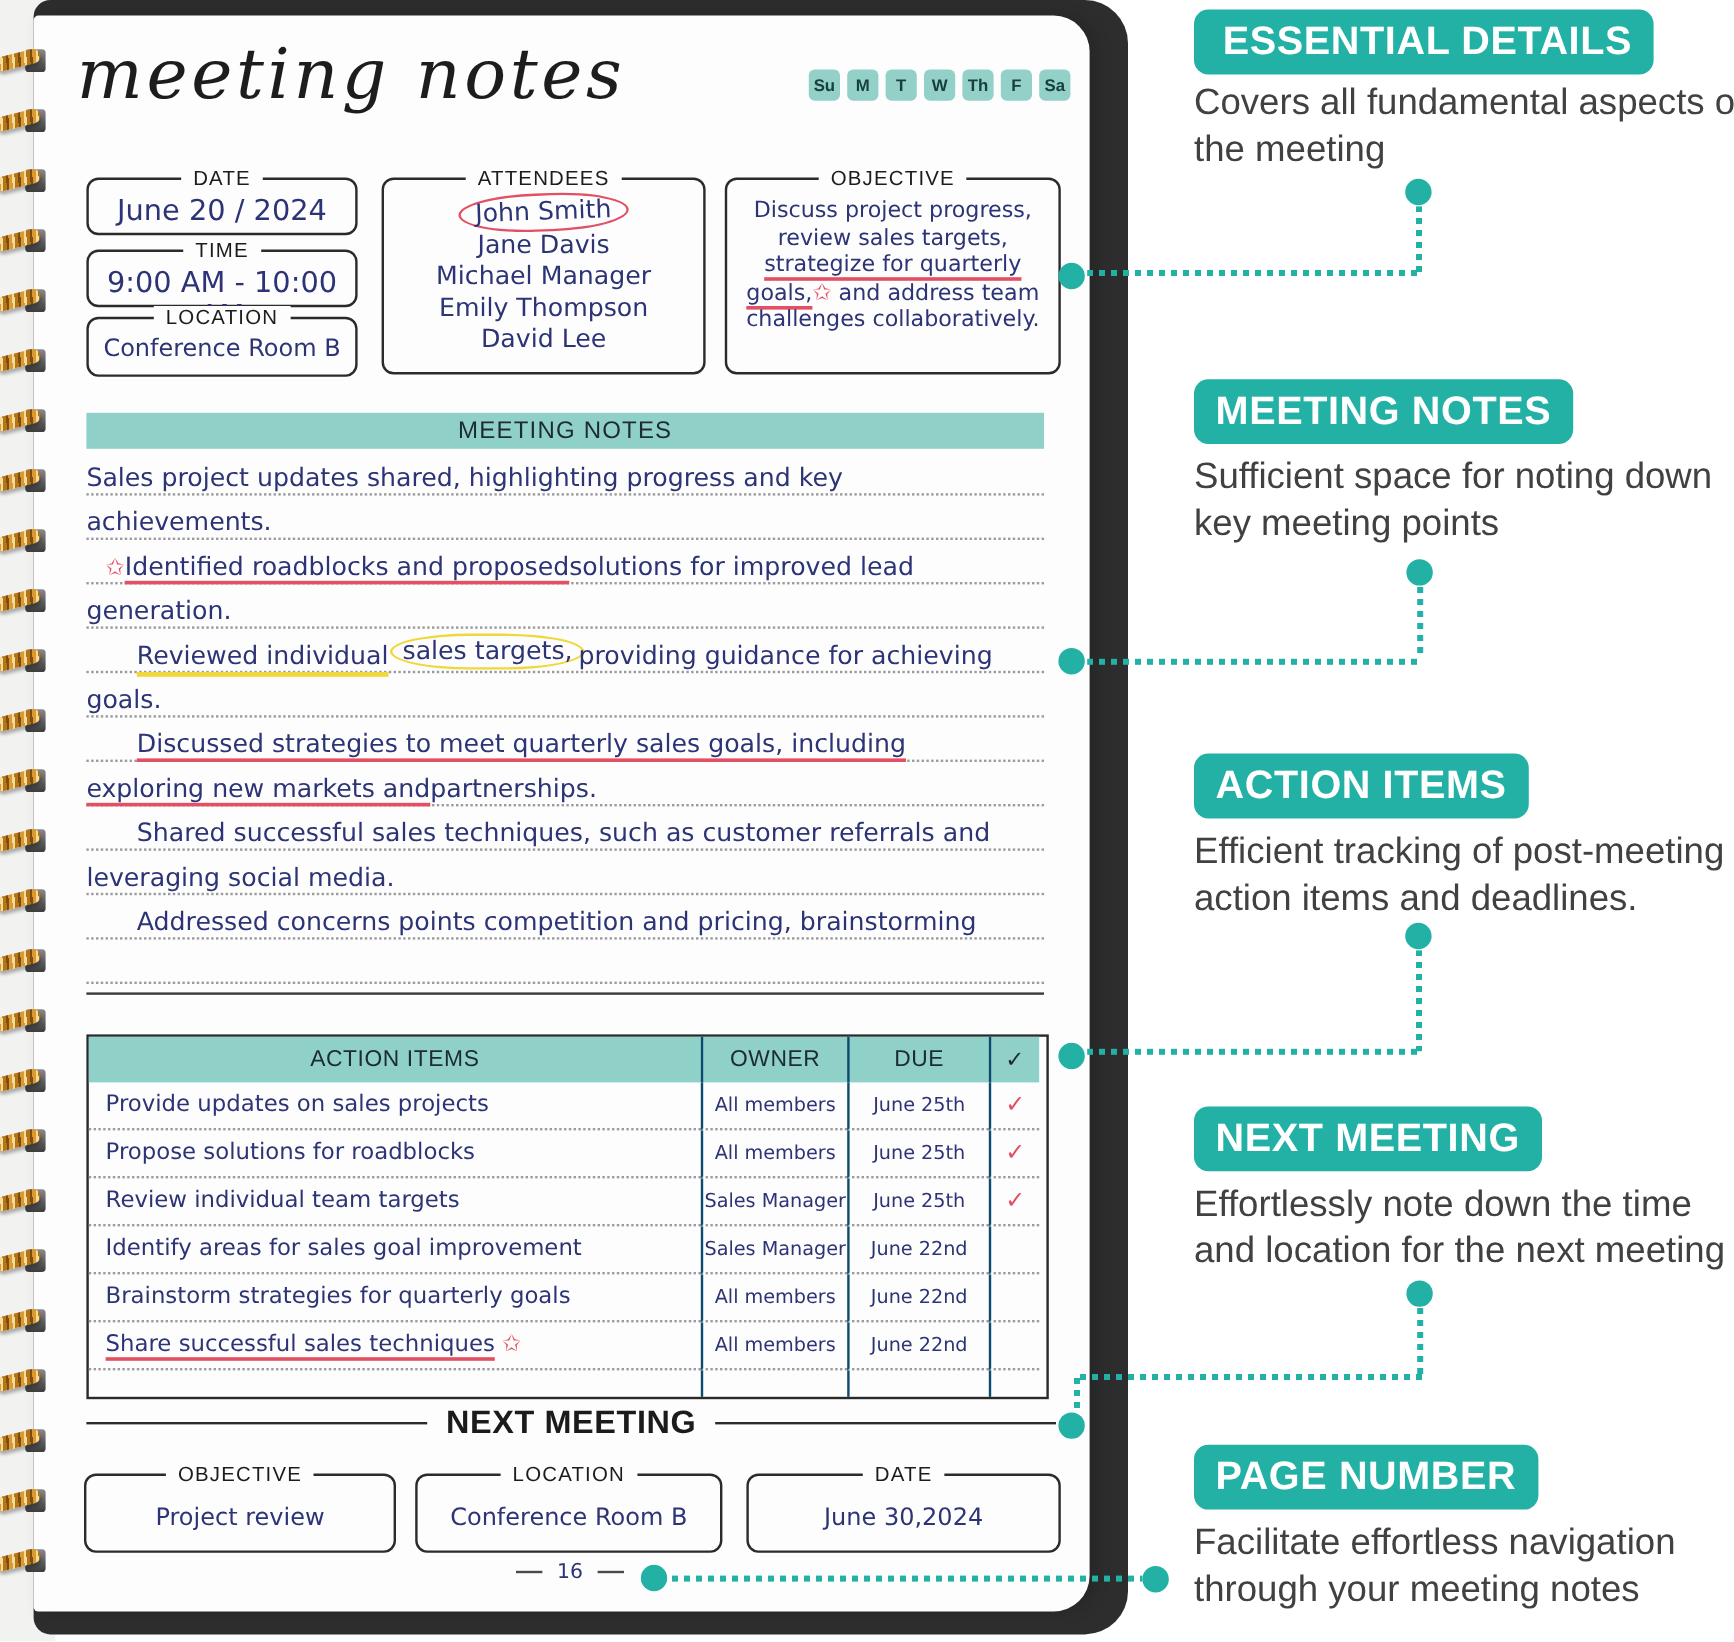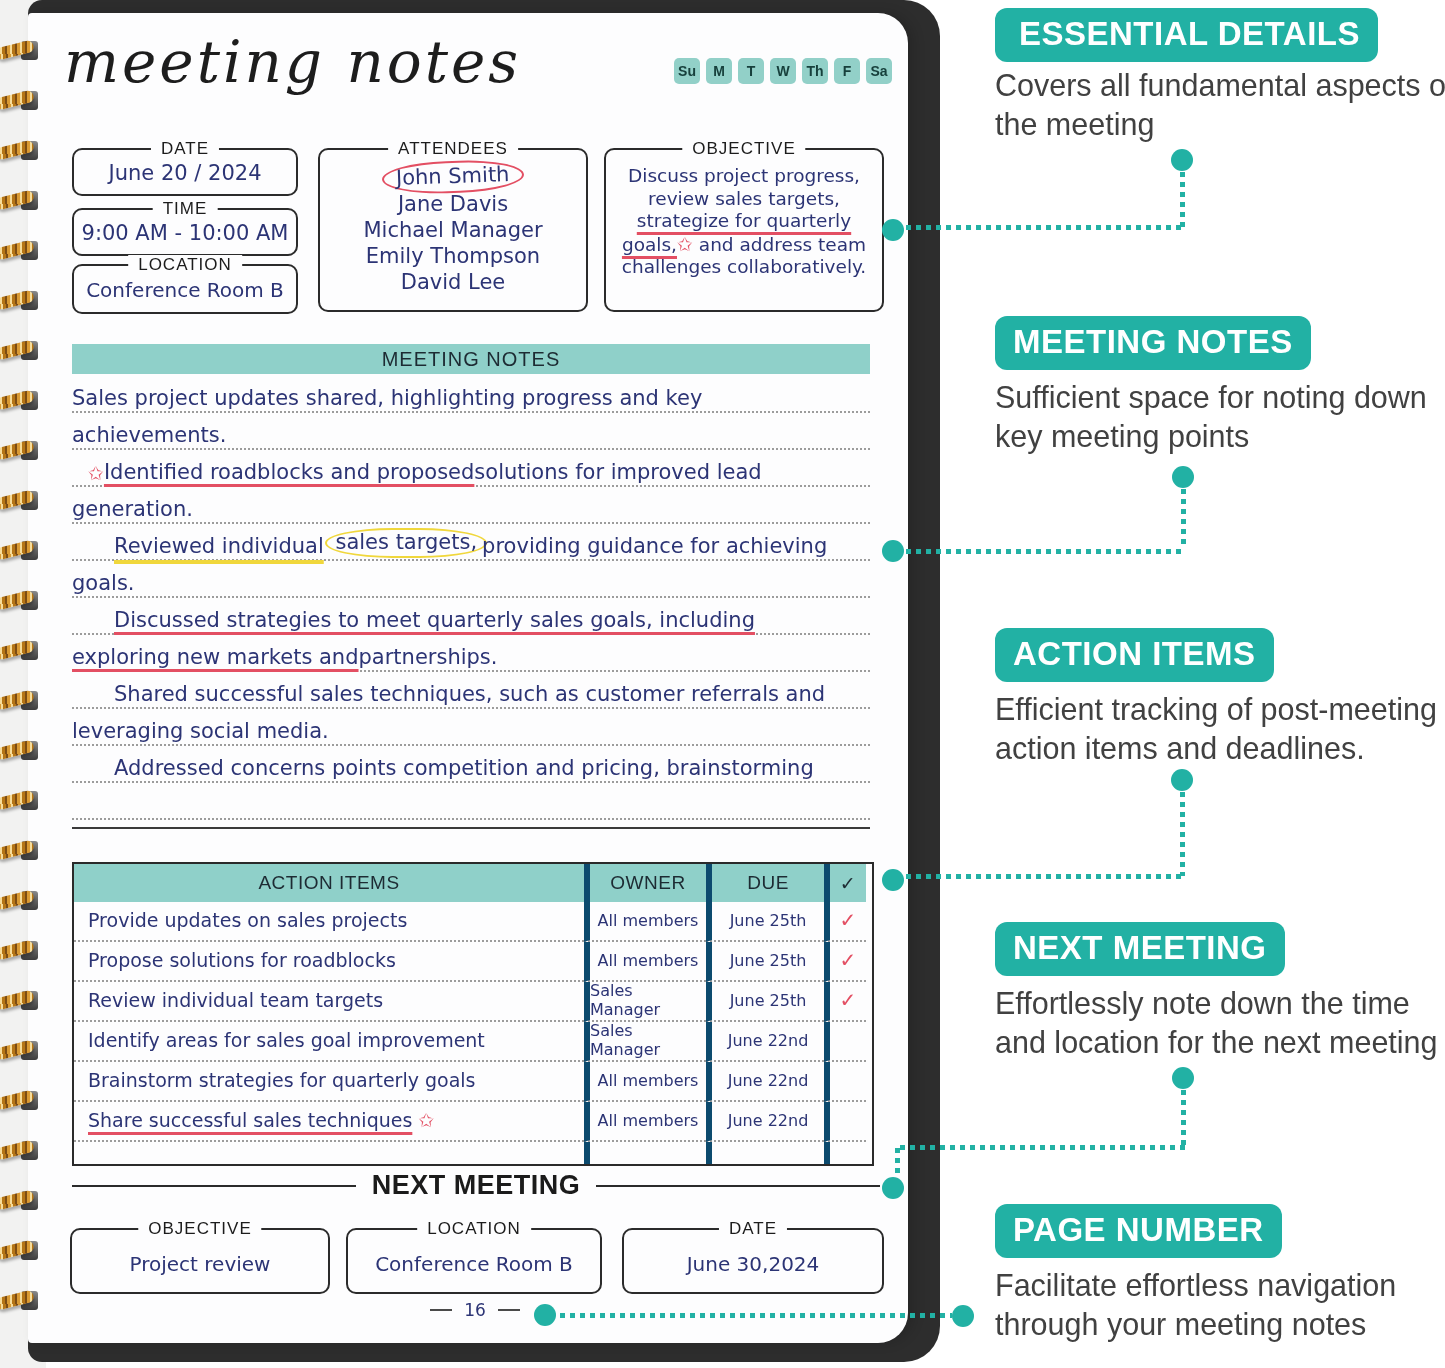--- a/index.html
+++ b/index.html
@@ -27,21 +27,21 @@
   .title{left:64px;top:28px;font-family:"DejaVu Serif",serif;font-style:italic;
          font-size:58px;color:#1d1d1d;letter-spacing:3px;}
   .chips{left:674px;top:58px;display:flex;gap:6px;}
   .chip{min-width:20px;height:26px;padding:0 3px;background:#92d0c8;color:#17403c;
         font-size:14px;font-weight:bold;border-radius:5px;display:flex;align-items:center;justify-content:center;}
 
   .infobox{position:absolute;border:2px solid #2b2b2b;border-radius:10px;background:transparent;}
   .infobox .lbl{position:absolute;top:-11px;left:50%;transform:translateX(-50%);
         background:#fdfdfe;padding:0 10px;font-size:17px;letter-spacing:1px;color:#1c1c1c;white-space:nowrap;}
   .hand{color:#2c3475;font-family:"DejaVu Sans",sans-serif;}
-  .boxval{width:100%;text-align:center;font-size:21px;}
+  .boxval{width:100%;text-align:center;font-size:24px;}
 
   .names{padding-top:13px;text-align:center;font-size:21px;line-height:26px;}
   .red-circle{display:inline-block;border:2.5px solid #e34f63;border-radius:50% / 55%;
               padding:0 12px 2px;margin:-2px -8px;transform:rotate(-2deg);}
   .red-under{text-decoration-color:#e34f63;
              text-decoration-thickness:2.5px;text-underline-offset:6px;}
   .obj-text{padding:15px 8px 0;text-align:center;font-size:18.5px;line-height:22.5px;}
   .rul{text-decoration:underline;text-decoration-color:#e34f63;text-decoration-thickness:2.5px;text-underline-offset:5px;}
   .yul{text-decoration:underline;text-decoration-color:#f0d73c;text-decoration-thickness:3.5px;text-underline-offset:7px;}
   .y-circle{display:inline-block;border:2.5px solid #f0d73c;border-radius:50% / 60%;
@@ -59,21 +59,21 @@
 
   .divider{left:72px;top:827px;width:798px;border-top:2px solid #3a3a3a;}
 
   .atable{left:72px;top:862px;width:798px;border:2px solid #2a2a2a;background:#fdfdfe;
           display:grid;grid-template-columns:510px 122px 118px 42px;grid-auto-rows:auto;}
   .th{height:38px;background:#8fd0c9;display:flex;align-items:center;justify-content:center;
       font-size:19px;color:#1d2b33;letter-spacing:.5px;}
   .td{height:36px;display:flex;align-items:center;justify-content:center;
       border-bottom:2px dotted #9c9c9c;padding-bottom:2px;font-size:16px;}
   .td.task{justify-content:flex-start;padding-left:14px;font-size:19px;}
-  .cdiv{border-left:6px solid #0c4a6e;}
+  .cdiv{border-left:2px solid #0c4a6e;}
   .spacer{height:20px;border-bottom:none;}
   .chk{color:#e34f63;font-size:20px;font-weight:bold;}
 
   .next-head{left:72px;top:1170px;width:808px;display:flex;align-items:center;gap:16px;}
   .next-head .hline{flex:1;height:2px;background:#2b2b2b;}
   .next-title{font-size:27px;font-weight:bold;color:#1b1b1b;letter-spacing:.5px;}
 
   .pgnum{left:420px;top:1300px;width:110px;display:flex;align-items:center;justify-content:center;gap:12px;}
   .pgnum .dash{width:22px;height:2px;background:#4a4a4a;}
   .pgnum .num{font-size:17px;}

